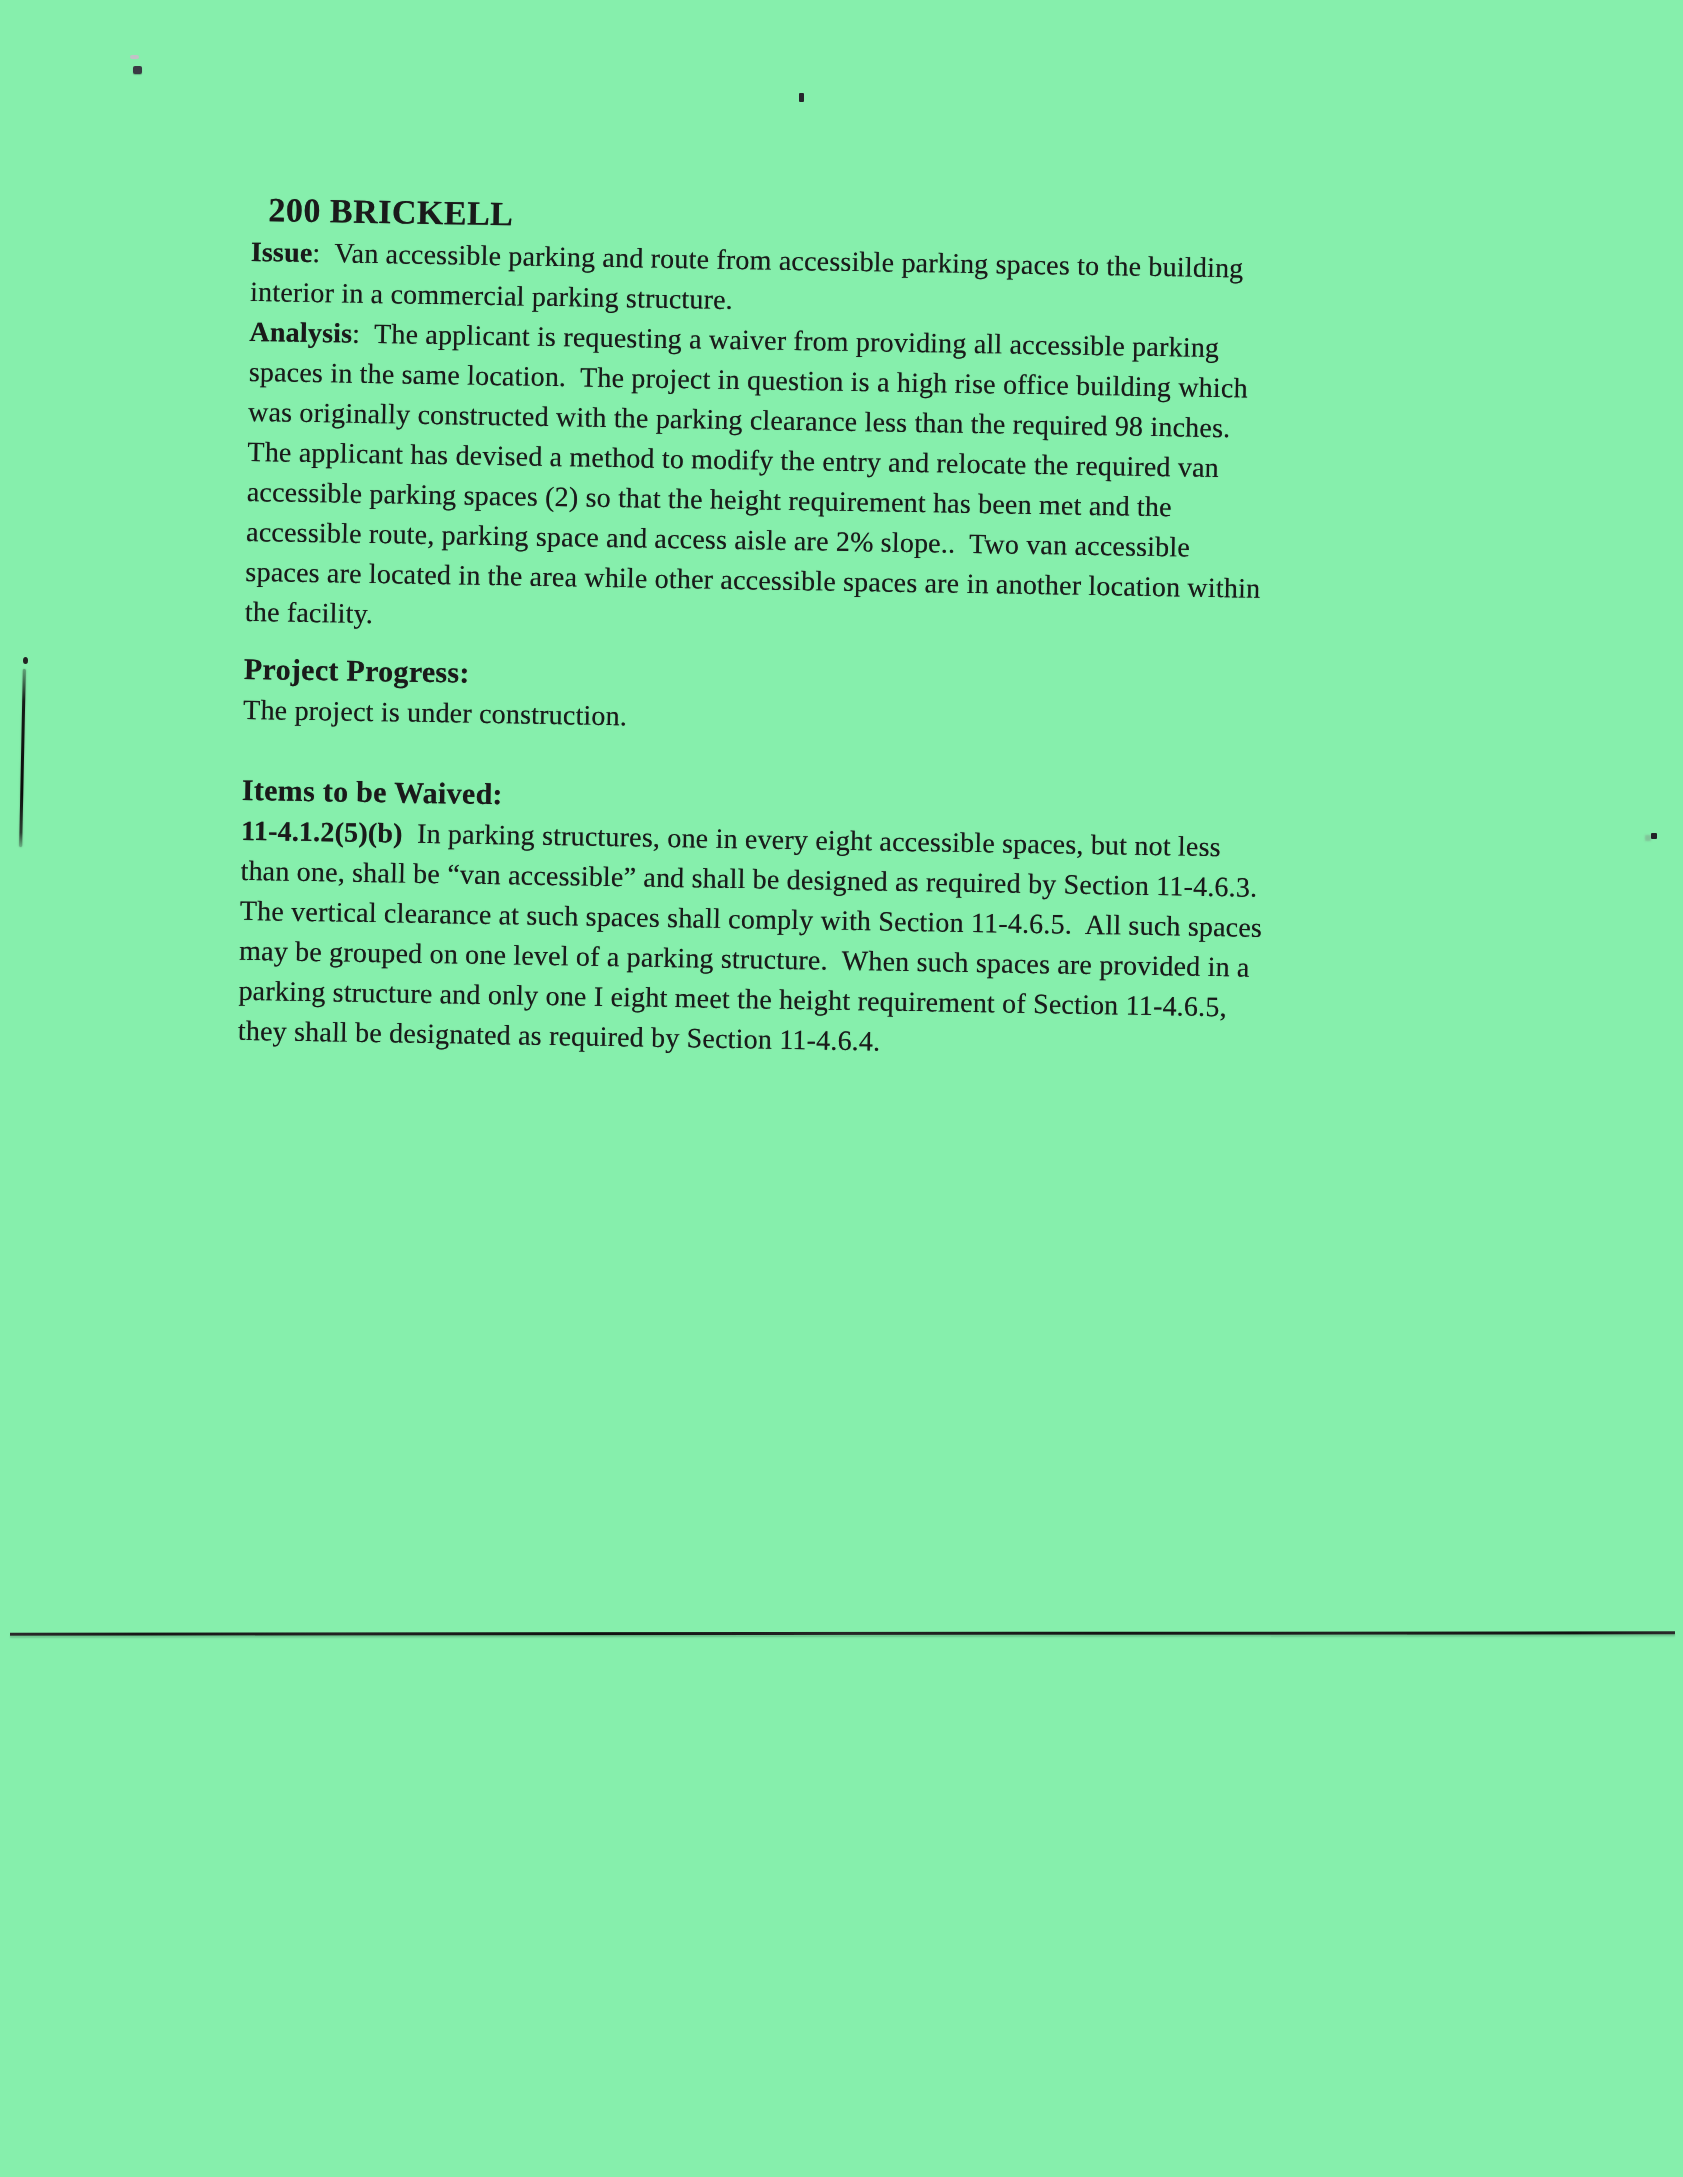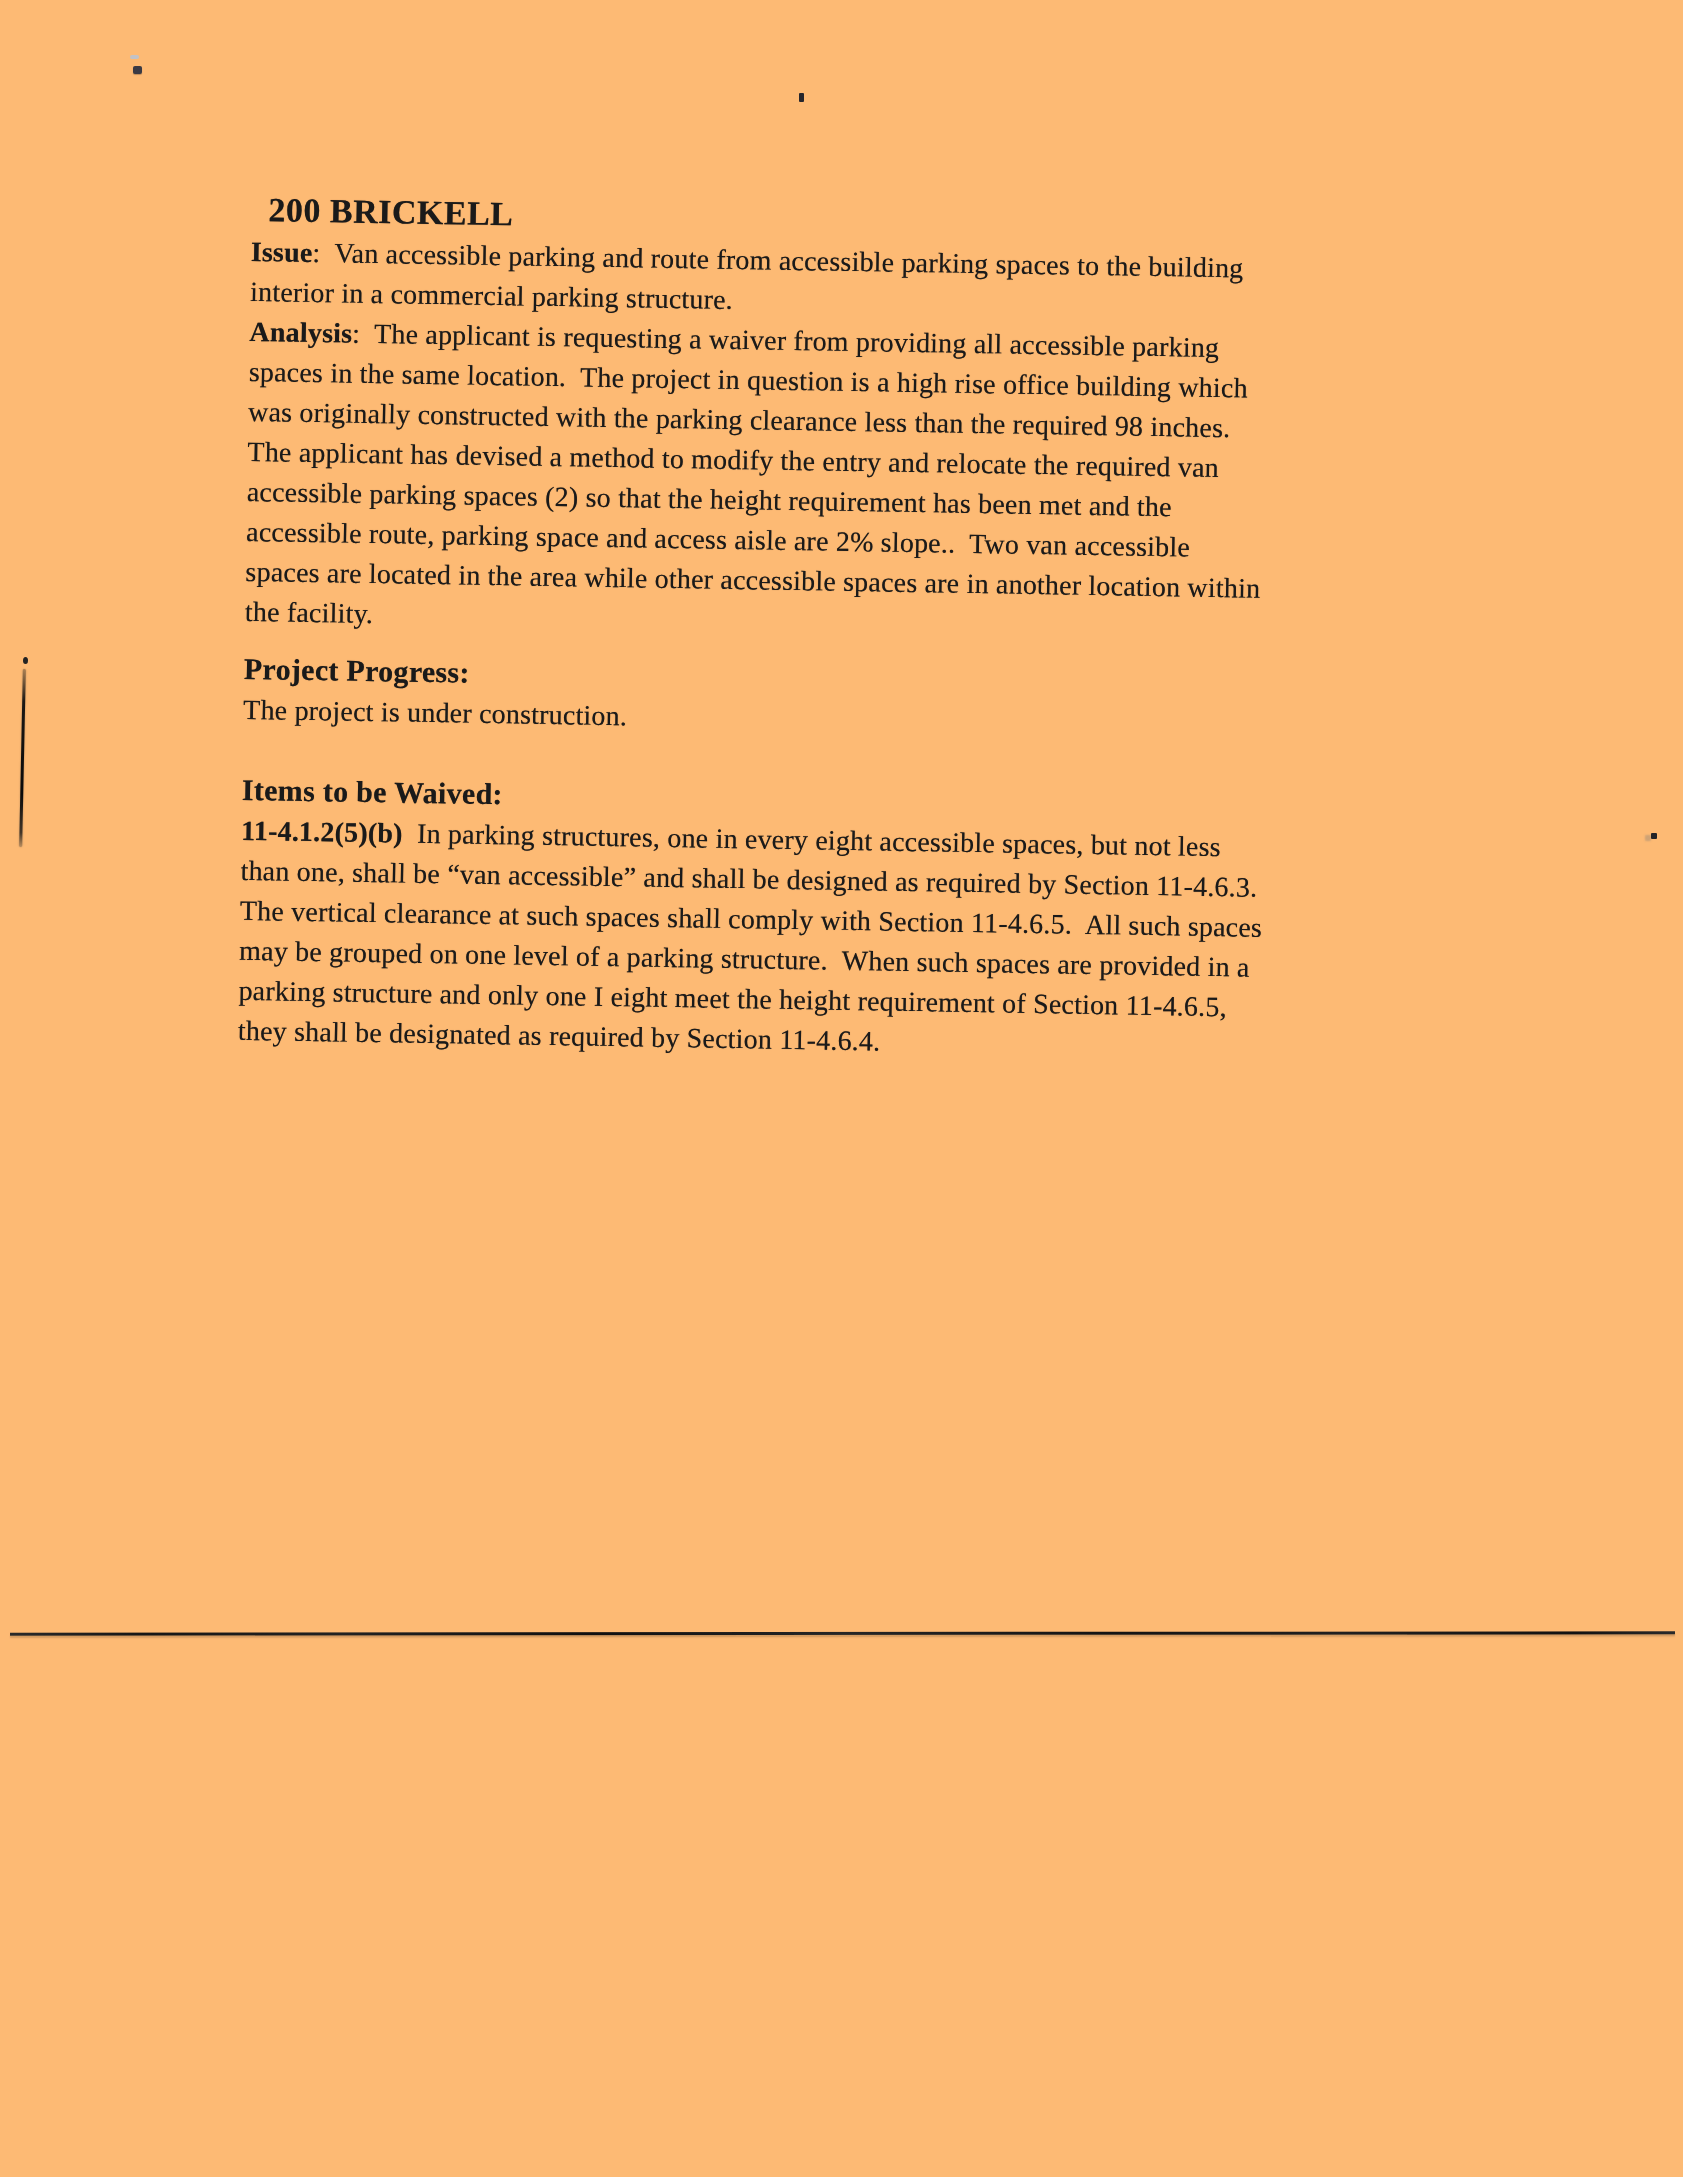--- a/index.html
+++ b/index.html
@@ -11,21 +11,21 @@
     width: 1683px;
     height: 2177px;
     position: relative;
     overflow: hidden;
     font-family: "Liberation Serif", "DejaVu Serif", serif;
     color: #1a1a1a;
   }
   .page {
     position: absolute;
     inset: 0;
-    background: #fdba74;
+    background: #86efac;
   }
   
   .text-block {
     position: absolute;
     left: 255px;
     top: 0;
     width: 1267px;
     transform: rotate(0.95deg);
     transform-origin: 0 0;
     text-shadow: 0 0 0.7px rgba(0,0,0,0.55);

